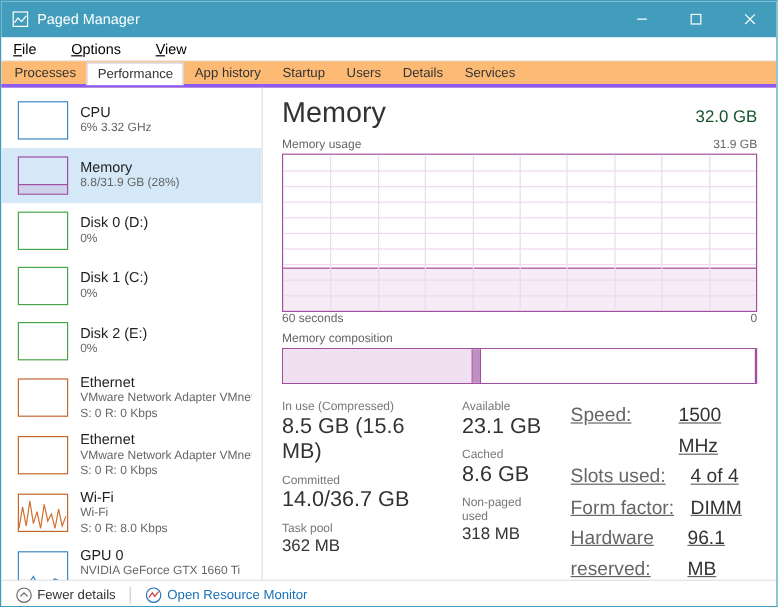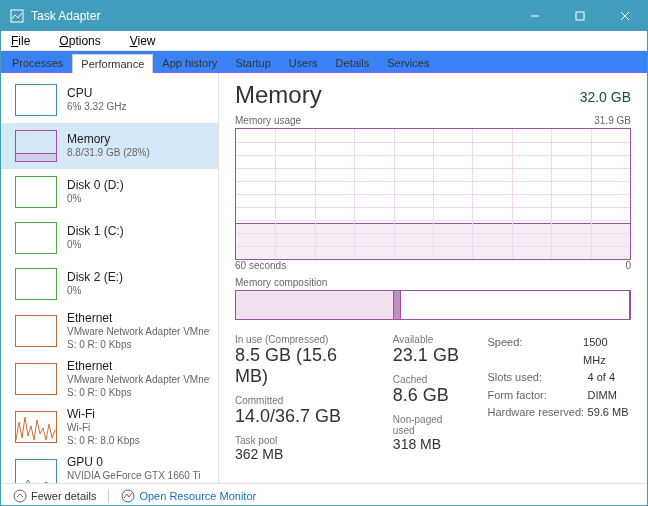--- a/index.html
+++ b/index.html
@@ -6,21 +6,21 @@
   body { width: 648px; height: 506px; background: #fff; overflow: hidden; border: 1px solid #419dbb; }
   .titlebar { height: 30px; background: #419dbb; color: #fff; display: flex; align-items: center; padding: 0 0 0 8px; font-size: 12px; }
   .titlebar .icon { width: 16px; height: 16px; margin-right: 6px; display:inline-flex; align-items:center; justify-content:center;}
   .titlebar .title { flex: 1; }
   .winbtns { display: flex; height: 100%; }
   .winbtn { width: 45px; display:flex; align-items:center; justify-content:center; cursor:pointer; }
   .winbtn svg { stroke: #fff; }
   .menubar { height: 20px; display: flex; align-items: center; padding: 0 4px; font-size: 12px; border-bottom: 1px solid #e8e8e8; gap: 17px; }
   .menu-item { padding: 2px 6px; cursor: pointer; }
   .menu-item u { text-decoration: underline; }
-  .tabs { height: 22px; display: flex; align-items: flex-end; padding: 0 2px; font-size: 11px; border-bottom: 1px solid #8b5cf6; background:#3b82f6;}
+  .tabs { height: 22px; display: flex; align-items: flex-end; padding: 0 2px; font-size: 11px; border-bottom: 3px solid #8b5cf6; background:#fdba74;}
   .tab { padding: 3px 8px; border: 1px solid transparent; border-bottom:none; cursor:pointer; color:#333;}
   .tab.active { background:#fff; border-color:#d0d0d0; position:relative; top:1px;}
   .content { display:flex; height: 410px; }
   .sidebar { width: 218px; border-right: 1px solid #e0e0e0; overflow-y:auto; padding-top:4px;}
   .side-item { display:flex; align-items:center; padding:4px 8px 4px 14px; cursor:pointer; min-height:46px;}
   .side-item.selected { background:#d5e8f7; }
   .side-mini { width:42px; height:32px; border:1px solid; margin-right:10px; flex-shrink:0; position:relative; overflow:hidden;}
   .side-txt { display:flex; flex-direction:column; font-size:11px; line-height:1.25; overflow:hidden; }
   .side-txt .l1 { font-size:12px; color:#222; white-space:nowrap;}
   .side-txt .l2, .side-txt .l3 { font-size:10px; color:#666; white-space:nowrap;}
@@ -35,42 +35,42 @@
   .usage-fill { position:absolute; left:0; right:0; bottom:0; height:28%; background:rgba(180,100,180,0.12); border-top:1px solid #a050a0;}
   .time-axis { font-size:10px; color:#666; display:flex; justify-content:space-between; margin-top:0;text-align:right;}
   .comp-bar { height:30px; border:1px solid #a050a0; margin-top:2px; display:flex; position:relative;}
   .comp-seg { height:100%; }
   .stats { display:flex; margin-top:14px; font-size:11px; color:#555;}
   .stat-col { margin-right:24px;}
   .stat-col.last { margin-right:0;}
   .stat-lbl { font-size:10px; color:#777;}
   .stat-val { font-size:18px; color:#333; margin-bottom:8px;}
   .stat-val.small { font-size:14px;}
-  .spec-col { font-size:11px; color:#666; line-height:1.6;}
+  .spec-col { font-size:16px; color:#666; line-height:1.6;text-decoration:underline;}
   .spec-col .row { display:flex; }
   .spec-col .k { width:100px;}
   .spec-col .v { color:#333;}
   .footer { height:24px; border-top:1px solid #e0e0e0; display:flex; align-items:center; padding:0 8px; font-size:11px;}
   .footer-link { display:flex; align-items:center; cursor:pointer; color:#333; padding:2px 4px;}
   .footer-link.blue { color:#1a6fb5;}
   .footer-sep { width:1px; height:14px; background:#ccc; margin:0 8px;}
   .footer svg { margin-right:4px;}
   .wifi-line { stroke:#d07030; stroke-width:1; fill:none;}
 </style>
 </head>
 <body>
 
 <div class="titlebar">
   <span class="icon">
     <svg width="14" height="14">
         <rect x="1" y="1" width="12" height="12" fill="none" stroke="#fff" stroke-width="1"></rect>
         <path d="M2 10 L5 6 L8 9 L12 4" stroke="#fff" fill="none" stroke-width="1"></path>
       </svg>
   </span>
-  <span class="title">Task Adapter</span>
+  <span class="title">Paged Manager</span>
   <div class="winbtns">
     <div class="winbtn">
         <svg width="10" height="10">
           <line x1="1" y1="5" x2="9" y2="5" stroke-width="1"></line>
         </svg>
       </div>
     <div class="winbtn">
         <svg width="10" height="10">
           <rect x="1" y="1" width="8" height="8" fill="none" stroke-width="1"></rect>
         </svg>
@@ -244,21 +244,21 @@
           <div class="row">
             <div class="k">Slots used:</div>
             <div class="v">4 of 4</div>
           </div>
           <div class="row">
             <div class="k">Form factor:</div>
             <div class="v">DIMM</div>
           </div>
           <div class="row">
             <div class="k">Hardware reserved:</div>
-            <div class="v">59.6 MB</div>
+            <div class="v">96.1 MB</div>
           </div>
         </div>
     </div>
   </div>
 </div>
 
 <div class="footer">
   <div class="footer-link">
     <svg width="14" height="14">
         <circle cx="7" cy="7" r="6" fill="none" stroke="#666"></circle>

